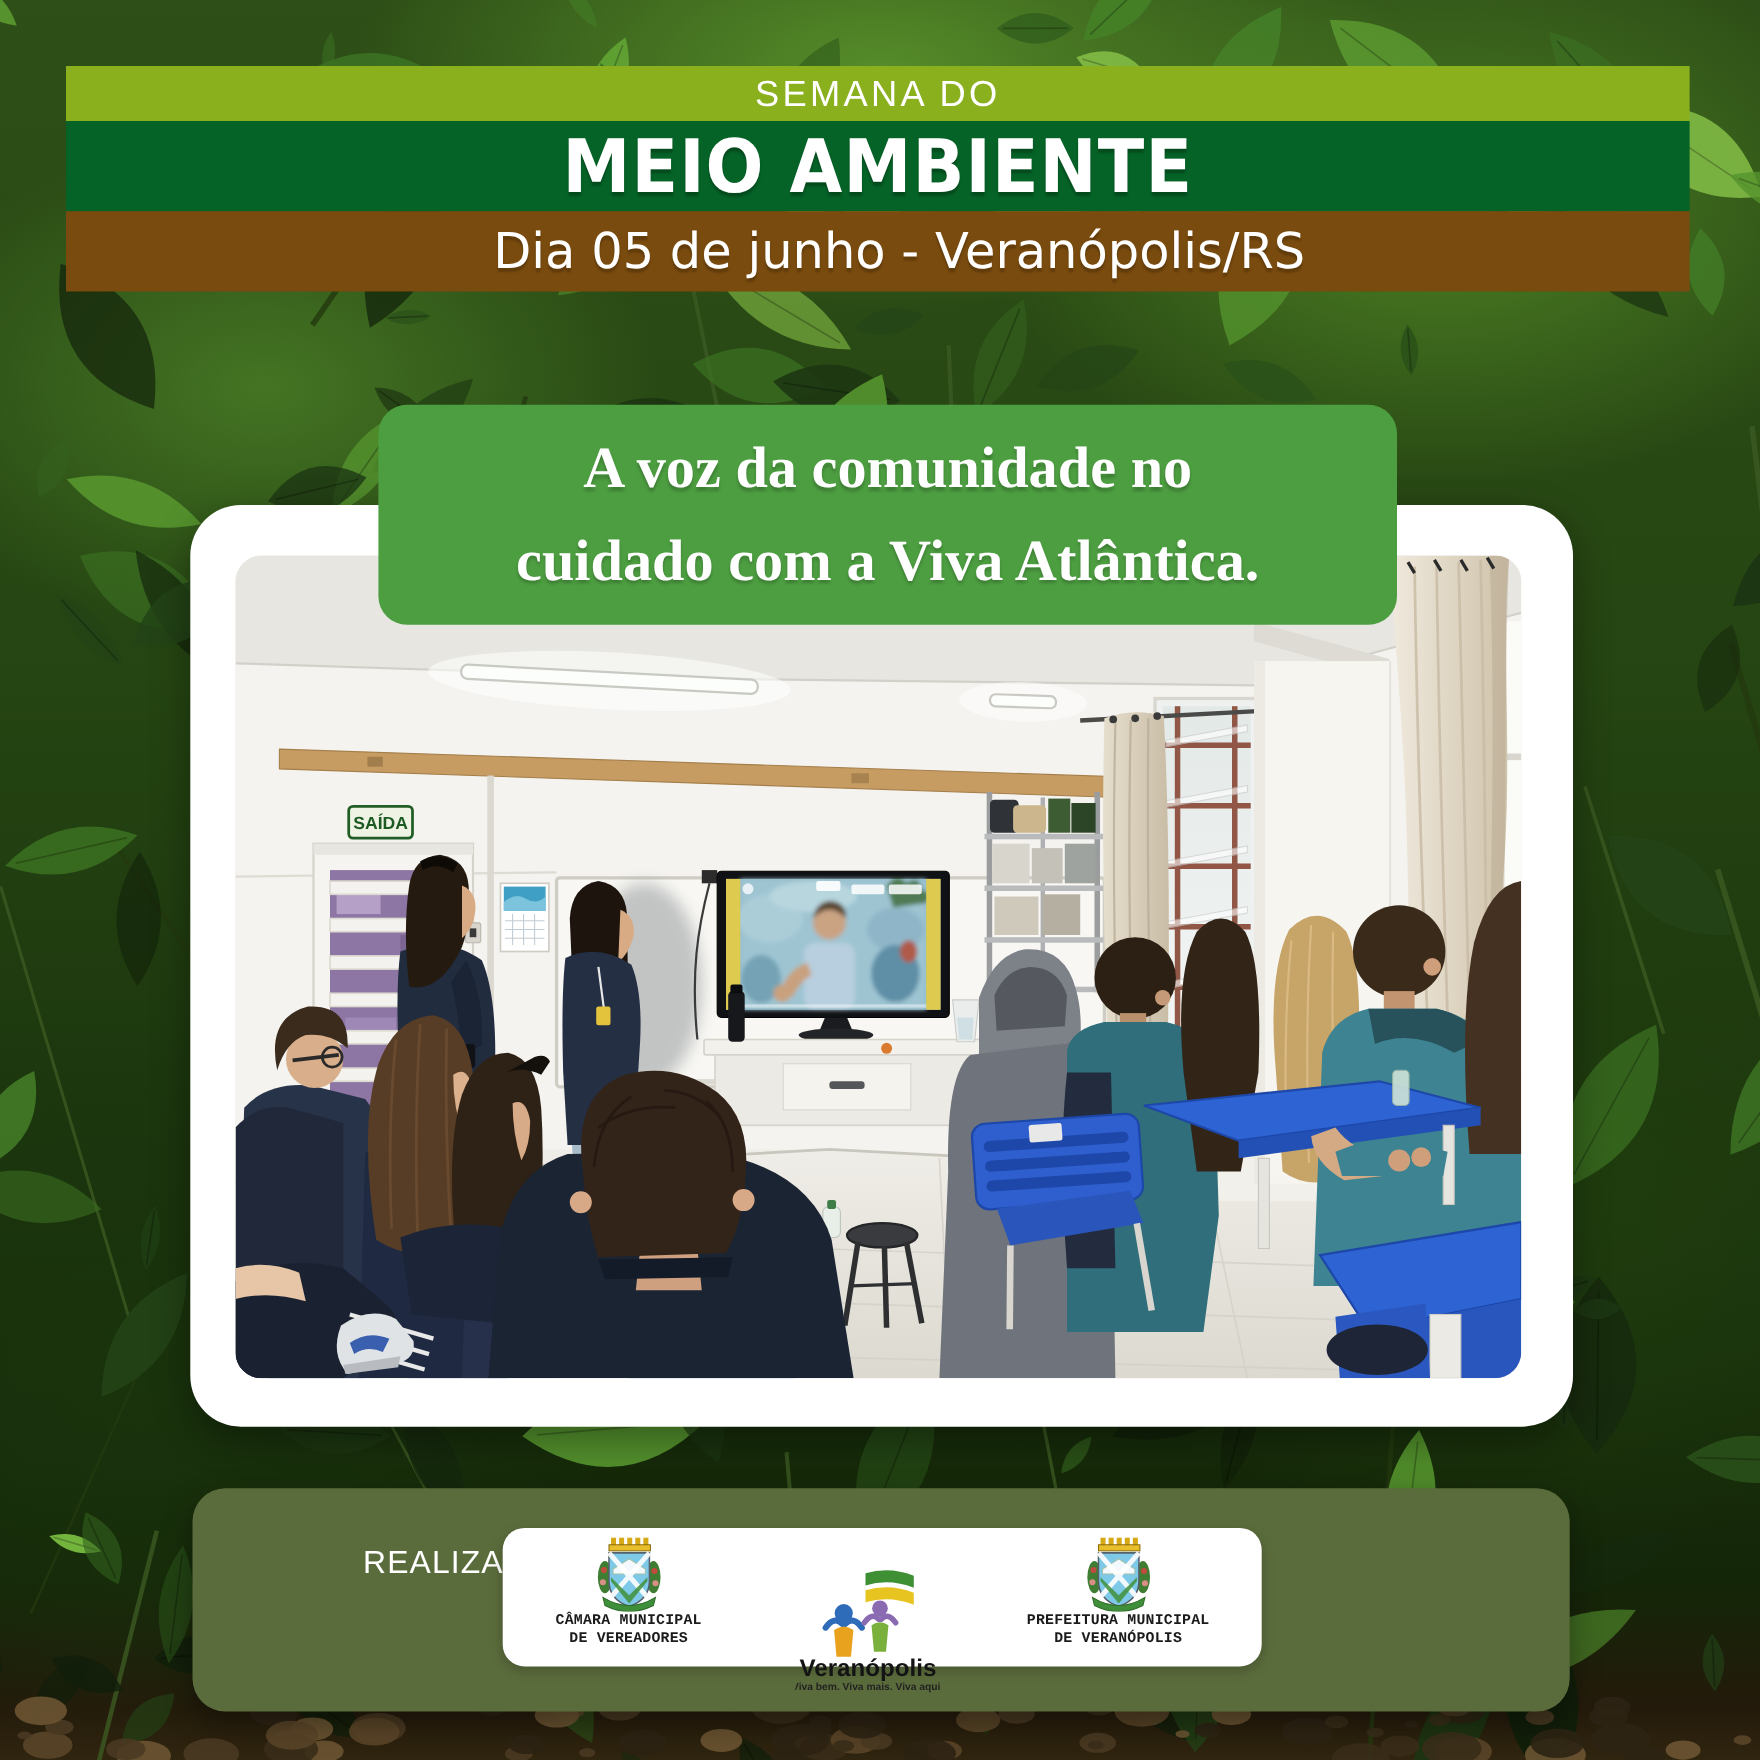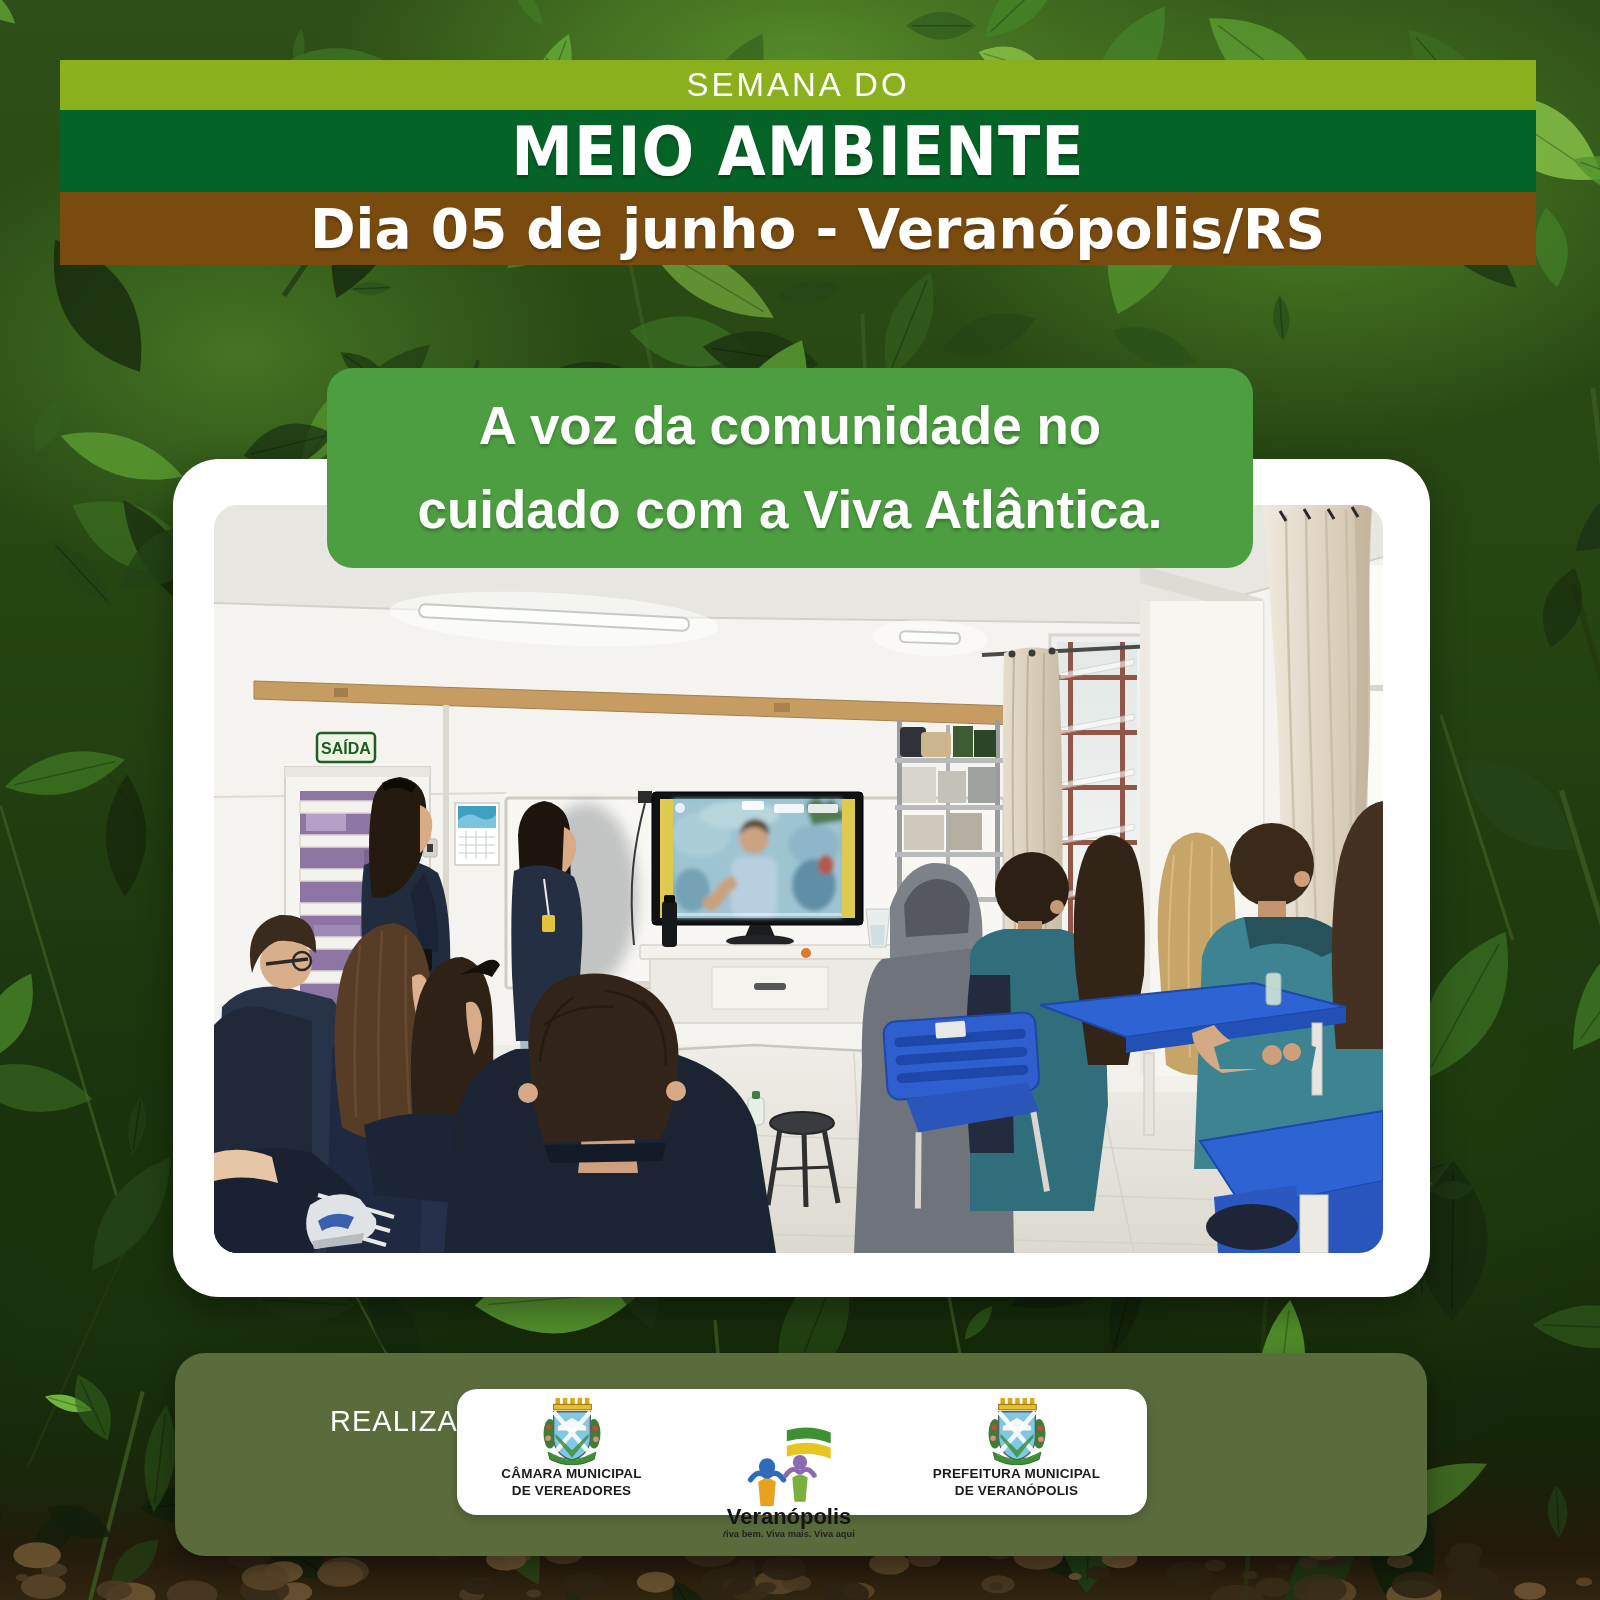--- a/index.html
+++ b/index.html
@@ -16,41 +16,41 @@
   }
   #forest{position:absolute;inset:0;}
   
   .band{position:absolute;left:60px;width:1476px;display:flex;align-items:center;justify-content:center;color:#fff;}
   .band1{top:60px;height:50px;background:#8bb01e;}
   .band1 span{font-weight:normal;font-size:33px;letter-spacing:3px;}
   .band2{top:110px;height:82px;background:#056327;align-items:center;}
   .band2 span{font-family:"DejaVu Sans",sans-serif;font-weight:bold;font-size:62px;letter-spacing:1px;
     display:inline-block;transform:scaleY(1.08);text-shadow:0 3px 2px rgba(0,0,0,.25);}
   .band3{top:192px;height:73px;background:#7a4b0e;}
-  .band3 span{font-family:"DejaVu Sans",sans-serif;font-weight:bold;font-size:55px;text-shadow:0 3px 2px rgba(0,0,0,.22);margin-left:39px;}
+  .band3 span{font-family:"DejaVu Sans",sans-serif;font-weight:normal;font-size:45px;text-shadow:0 3px 2px rgba(0,0,0,.22);margin-left:39px;}
   
   .headline{
-    position:absolute;left:327px;top:368px;width:926px;height:200px;background:#4d9e41;border-radius:26px;
+    position:absolute;left:344px;top:368px;width:926px;height:200px;background:#4d9e41;border-radius:26px;
     display:flex;flex-direction:column;align-items:center;justify-content:center;z-index:5;
-    color:#fff;font-family:Liberation Sans, sans-serif;font-weight:bold;font-size:53px;line-height:84px;
+    color:#fff;font-family:Liberation Serif, serif;font-weight:bold;font-size:53px;line-height:84px;
     text-shadow:0 3px 3px rgba(0,0,0,.22);
   }
   
   .frame{position:absolute;left:173px;top:459px;width:1257px;height:838px;background:#fff;border-radius:46px;
     box-shadow:0 12px 34px rgba(0,0,0,.35);z-index:3;}
   .photo{position:absolute;left:41px;top:46px;width:1169px;height:748px;border-radius:24px;overflow:hidden;background:#eceae4;}
   .photo svg{display:block;}
   
   .footer{position:absolute;left:175px;top:1353px;width:1252px;height:203px;background:#5b6c3c;border-radius:30px;
     box-shadow:0 10px 26px rgba(0,0,0,.35);z-index:3;}
   .realization{position:absolute;left:155px;top:52px;color:#fff;font-size:29px;font-weight:400;letter-spacing:1px;}
   .logocard{position:absolute;left:282px;top:36px;width:690px;height:126px;background:#fff;border-radius:20px;
     box-shadow:0 4px 12px rgba(0,0,0,.2);}
   .logocol{position:absolute;top:0;height:126px;display:flex;flex-direction:column;align-items:center;}
-  .logocol .cap{font-size:13.5px;font-weight:bold;color:#1b1b1b;line-height:17px;text-align:center;letter-spacing:.2px;}
+  .logocol .cap{font-size:13.5px;font-weight:bold;color:#1b1b1b;line-height:17px;text-align:center;letter-spacing:.2px;font-family:Liberation Mono, monospace;}
   .col1{left:22px;width:185px;}
   .col2{left:224px;width:215px;margin-top:34px;}
   .col3{left:452px;width:215px;}
   .arms{margin-top:8px;}
   .vlogo{margin-top:4px;}
 </style>
 </head>
 <body>
 
 <div id="canvas">

